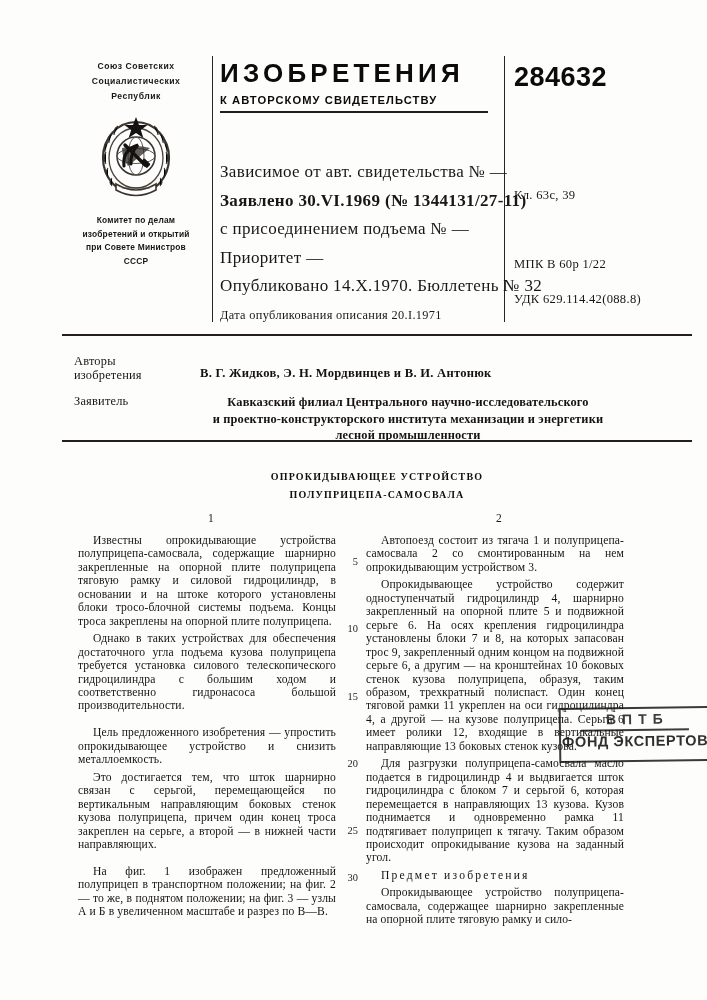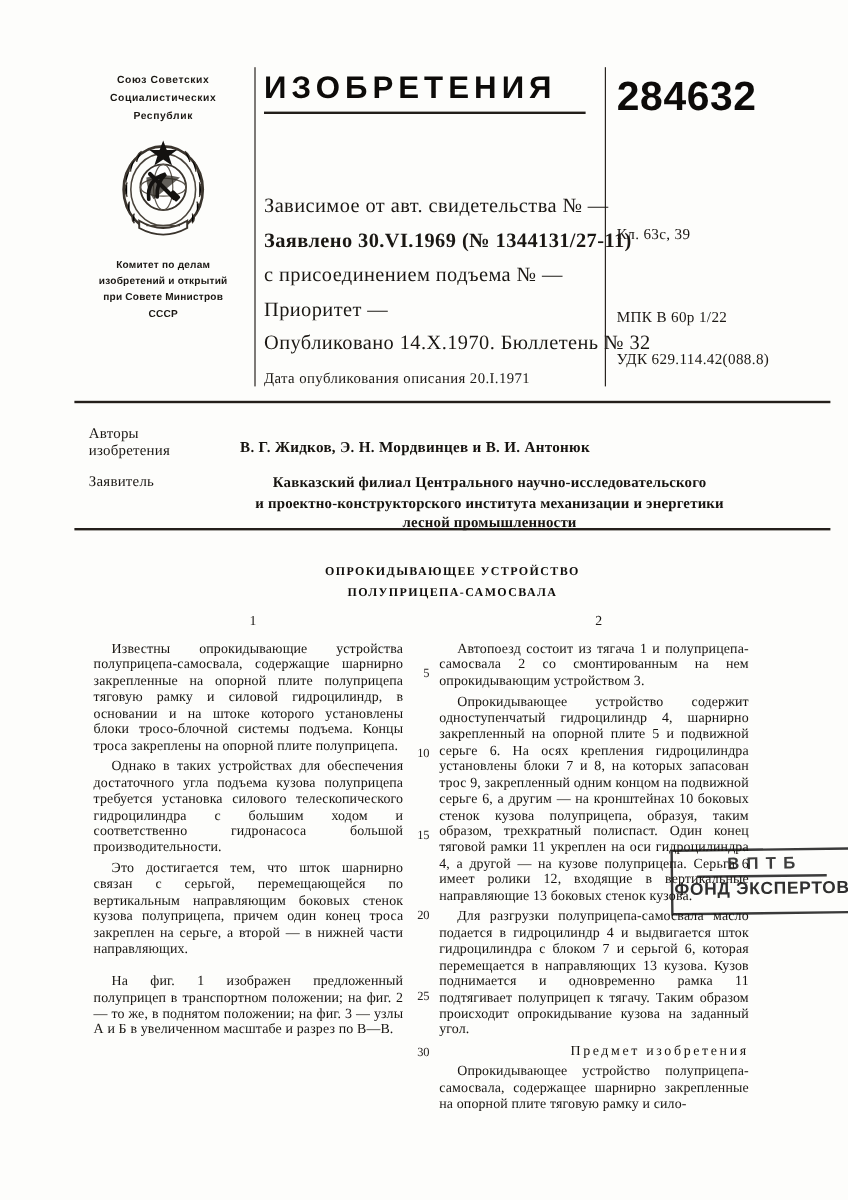--- a/index.html
+++ b/index.html
@@ -119,21 +119,21 @@
     height: 2px;
     background: #221e1a;
   }
 
   .patent-no {
     position: absolute;
     left: 452px;
     top: 22px;
     font-family: "Liberation Sans", "DejaVu Sans", sans-serif;
     font-weight: 700;
-    font-size: 34px;
+    font-size: 27px;
     letter-spacing: 0.5px;
     color: #0d0b09;
     text-align: right;
   }
 
   
   .biblio {
     position: absolute;
     left: 158px;
     top: 118px;
@@ -302,21 +302,21 @@
   .col-left  { left: 74px; }
   .col-right { left: 362px; }
 
   .col p {
     margin: 4px;
     text-indent: 15px;
   }
   .col p.gap { margin-top: 13.45px; }
 
   .claims-heading {
-    text-align: right;
+    text-align: left;
     font-size: 11.6px;
     letter-spacing: 2.2px;
     margin-top: 13.45px;
     margin-bottom: 2px;
     text-indent: 0;
   }
 
   
   .gutter {
     position: absolute;
@@ -391,20 +391,21 @@
         <div class="committee-line">при Совете Министров</div>
         <div class="committee-line">СССР</div>
       </div>
     </div>
 
     <div class="vrule-1"></div>
     <div class="vrule-2"></div>
 
     <div class="hdr-title">
       <div class="title-main">ИЗОБРЕТЕНИЯ</div>
+      <div class="title-sub">К АВТОРСКОМУ СВИДЕТЕЛЬСТВУ</div>
       <div class="title-underline"></div>
     </div>
 
     <div class="patent-no">284632</div>
 
     <div class="biblio">
       <div class="biblio-row">Зависимое от авт. свидетельства №    —</div>
       <div class="biblio-row"><b>Заявлено 30.VI.1969 (№ 1344131/27-11)</b></div>
       <div class="biblio-row">с присоединением подъема №   —</div>
       <div class="biblio-row">Приоритет  —</div>
@@ -448,20 +449,21 @@
     <div class="doc-title-line">ОПРОКИДЫВАЮЩЕЕ УСТРОЙСТВО</div>
     <div class="doc-title-line">ПОЛУПРИЦЕПА-САМОСВАЛА</div>
   </div>
 
   <div class="colnum colnum-1">1</div>
   <div class="colnum colnum-2">2</div>
 
   <div class="col col-left">
     <p>Известны опрокидывающие устройства полуприцепа-самосвала, содержащие шарнирно закрепленные на опорной плите полуприцепа тяговую рамку и силовой гидроцилиндр, в основании и на штоке которого установлены блоки тросо-блочной системы подъема. Концы троса закреплены на опорной плите полуприцепа.</p>
     <p>Однако в таких устройствах для обеспечения достаточного угла подъема кузова полуприцепа требуется установка силового телескопического гидроцилиндра с большим ходом и соответственно гидронасоса большой производительности.</p>
+    <p class="gap">Цель предложенного изобретения — упростить опрокидывающее устройство и снизить металлоемкость.</p>
     <p>Это достигается тем, что шток шарнирно связан с серьгой, перемещающейся по вертикальным направляющим боковых стенок кузова полуприцепа, причем один конец троса закреплен на серьге, а второй — в нижней части направляющих.</p>
     <p class="gap">На фиг. 1 изображен предложенный полуприцеп в транспортном положении; на фиг. 2— то же, в поднятом положении; на фиг. 3 — узлы А и Б в увеличенном масштабе и разрез по В—В.</p>
   </div>
 
   <div class="gutter">
     <span style="top:26px">5</span>
     <span style="top:93px">10</span>
     <span style="top:161px">15</span>
     <span style="top:228px">20</span>
     <span style="top:295px">25</span>

